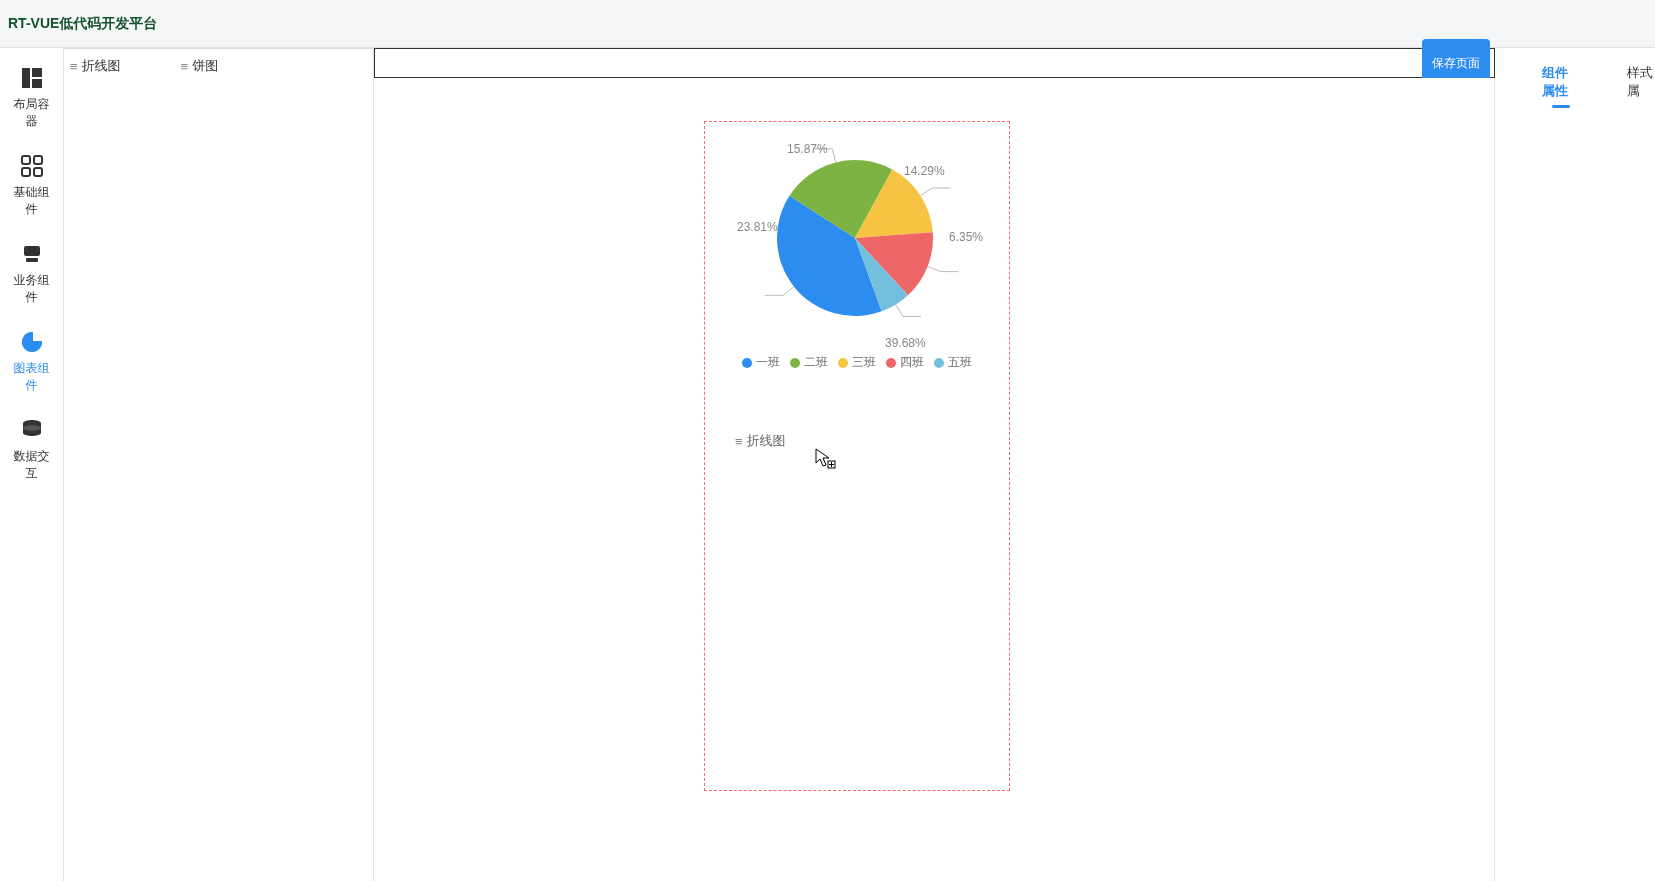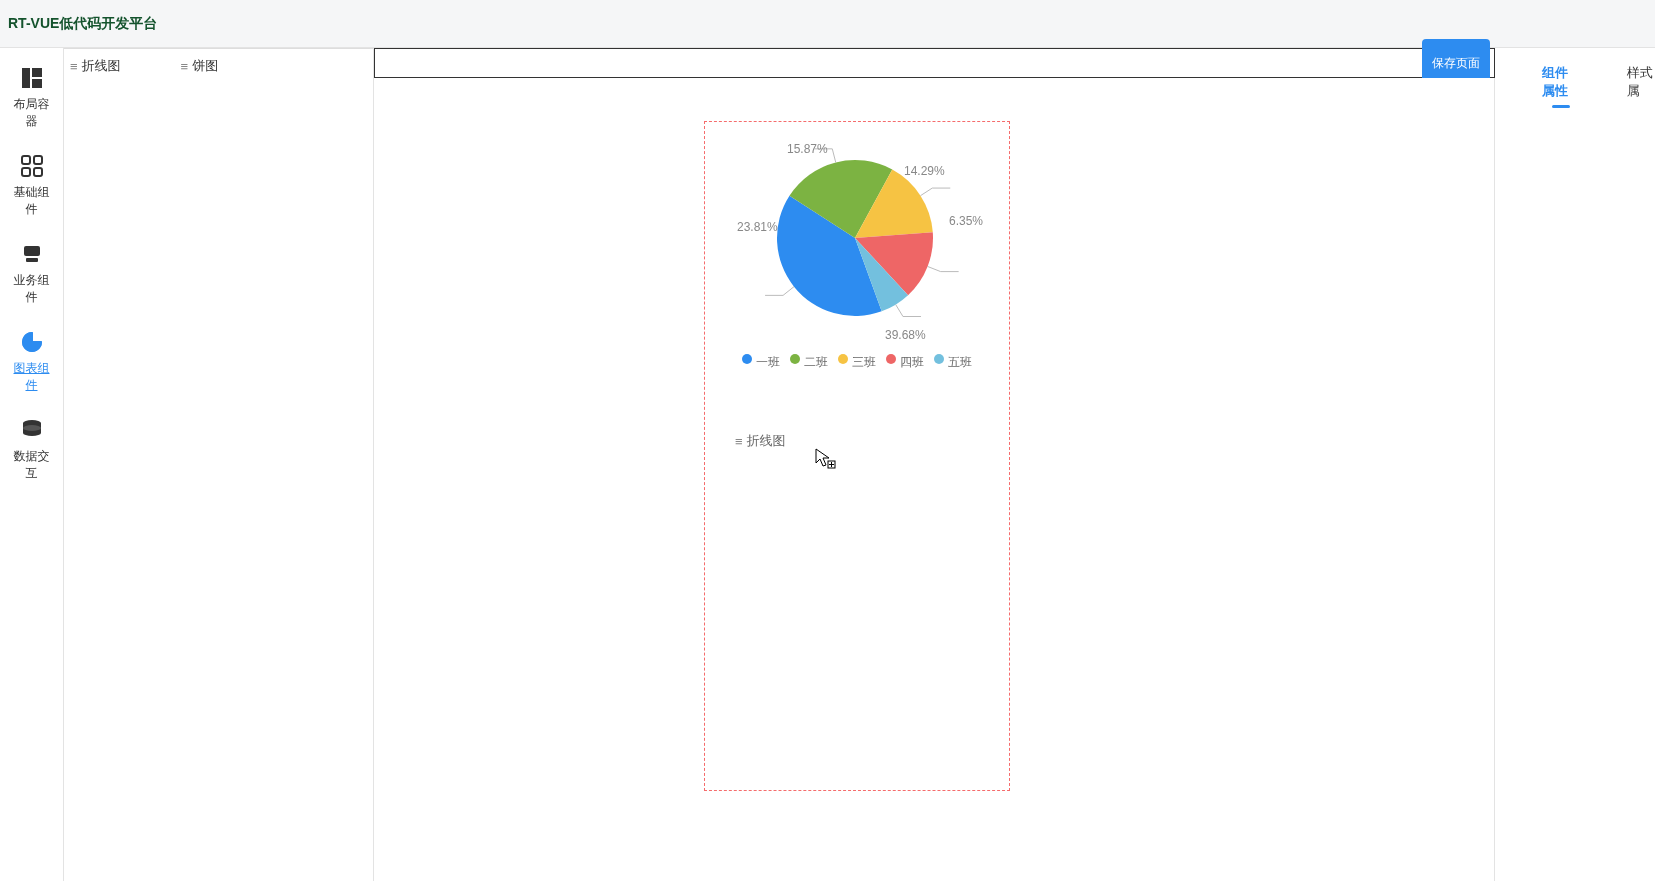--- a/index.html
+++ b/index.html
@@ -1,35 +1,35 @@
 <!DOCTYPE html>
 <html><head>
 <meta charset="utf-8">
 <style>
   * { box-sizing: border-box; margin: 0; padding: 0; }
   html, body { height: 100%; font-family: -apple-system, "Helvetica Neue", Arial, "PingFang SC", "Microsoft YaHei", sans-serif; background:#f5f6f7; color:#333; }
   .header { height:48px; display:flex; align-items:center; padding:0 8px; background:#f5f6f7; border-bottom:1px solid #e3e3e3; font-size:14px; font-weight:600; color:#14532d;}
   .main { display:flex; height:calc(100% - 48px); }
   .side-nav { width:64px; min-width:64px; background:#fff; border-right:1px solid #e3e3e3; display:flex; flex-direction:column; align-items:center; padding-top:8px; }
   .nav-item { width:100%; text-align:center; padding:10px 12px 14px; cursor:pointer; font-size:12px; }
-  .nav-item.active { color:#2d8cf0;text-decoration:underline; }
+  .nav-item.active { color:#2d8cf0; }
   .nav-icon { margin:0 auto 6px; width:28px; height:24px; display:block; }
   .component-panel { width:310px; min-width:310px; background:#fff; border-right:1px solid #e3e3e3; }
   .panel-title { font-size:12px; color:#888; padding:4px 2px 2px 2px; }
   .panel-title-border { border-bottom:1px solid #ddd; margin-bottom:6px; }
   .component-row { display:flex; gap:60px; padding:2px 6px; }
   .component-item { display:flex; align-items:center; gap:4px; font-size:13px; cursor:grab; }
   .drag-handle { color:#888; font-size:13px; }
   .canvas-area { flex:1; display:flex; flex-direction:column; }
   .canvas-toolbar { height:30px; margin:0 0 0 0; border:1px solid #333; display:flex; align-items:center; justify-content:flex-end; padding:0 4px; background:#fff; }
   .save-btn { background:#2d8cf0; color:#fff; border:none; border-radius:4px; font-size:12px; padding:16px 10px; cursor:pointer; }
   .canvas-body { flex:1; position:relative; background:#fff; border-right:1px solid #e3e3e3; }
   .selected-box { position:absolute; left:330px; top:43px; width:306px; height:670px; border:1px dashed #f56c6c; padding-top:6px; }
   .legend { display:flex; justify-content:center; gap:10px; font-size:12px; color:#666; margin-top:6px; }
-  .legend-item { display:flex; gap:4px; }
+  .legend-item { display:flex; align-items:center; gap:4px; }
   .legend-dot { width:10px; height:10px; border-radius:50%; }
   .chart-label { position:absolute; font-size:12px; color:#888; white-space:nowrap; }
   .drop-indicator { position:absolute; left:30px; top:310px; display:flex; align-items:center; gap:4px; font-size:13px; color:#666; }
   .cursor-glyph { position:absolute; left:110px; top:326px; pointer-events:none; color:#000; }
   .right-panel { width:160px; min-width:160px; background:#fff; display:flex; }
   .right-tabs { flex:1; display:flex; justify-content:space-around; align-items:flex-start; padding-top:16px; font-size:13px; }
   .right-tab { cursor:pointer; padding-bottom:6px; position:relative;margin-left:47px; }
   .right-tab.active { color:#2d8cf0; font-weight:600; }
   .right-tab.active::after { content:""; position:absolute; left:50%; transform:translateX(-50%); bottom:-2px; width:18px; height:3px; background:#2d8cf0; border-radius:2px; }
   svg { overflow:visible; }
@@ -106,25 +106,25 @@
 
   <div class="canvas-area">
     <div class="canvas-toolbar">
       <button class="save-btn">保存页面</button>
     </div>
     <div class="canvas-body">
       <div class="selected-box">
 
         <div class="pie-wrap">
           
-          <span class="chart-label" style="left:180px; top:200px;">39.68%</span>
+          <span class="chart-label" style="left:180px; top:208px;">39.68%</span>
           <span class="chart-label" style="left:12px; top:92px;margin-left:20px;">23.81%</span>
           <span class="chart-label" style="left:82px; top:14px;">15.87%</span>
           <span class="chart-label" style="left:199px; top:36px;">14.29%</span>
-          <span class="chart-label" style="left:244px; top:86px;">6.35%</span>
+          <span class="chart-label" style="left:244px; top:102px;">6.35%</span>
 
           <svg id="pie-svg" width="306" height="220">
               <path d="M 150 110 L 176.67757117940218 183.29602442130084 A 78 78 0 0 1 84.47122592283729 67.69184750022558 Z" fill="#2d8cf0"></path>
               <polyline points="89.02102475401412,158.63706999757943 78.07608047909358,167.36680050996551 60.07608047909358,167.36680050996551" fill="none" stroke="#bbb"></polyline>
               <path d="M 150 110 L 84.47122592283729 67.69184750022558 A 78 78 0 0 1 187.2949286200768 41.49388130084017 Z" fill="#7cb342"></path>
               <polyline points="130.7419921702766,34.41475584196138 127.28542666237752,20.84817355718522 109.28542666237752,20.84817355718522" fill="none" stroke="#bbb"></polyline>
               <path d="M 150 110 L 187.2949286200768 41.49388130084017 A 78 78 0 0 1 227.78003193420972 104.14622922268728 Z" fill="#f6c343"></path>
               <polyline points="215.51252408259577,67.66668937671767 227.2711822512668,60.06840285459007 245.2711822512668,60.06840285459007" fill="none" stroke="#bbb"></polyline>
               <path d="M 150 110 L 227.78003193420972 104.14622922268728 A 78 78 0 0 1 203.05632475206042 167.17540033794168 Z" fill="#ee6666"></path>
               <polyline points="222.61340895869876,138.48320275876242 235.64658492564467,143.59557248469412 253.64658492564467,143.59557248469412" fill="none" stroke="#bbb"></polyline>

